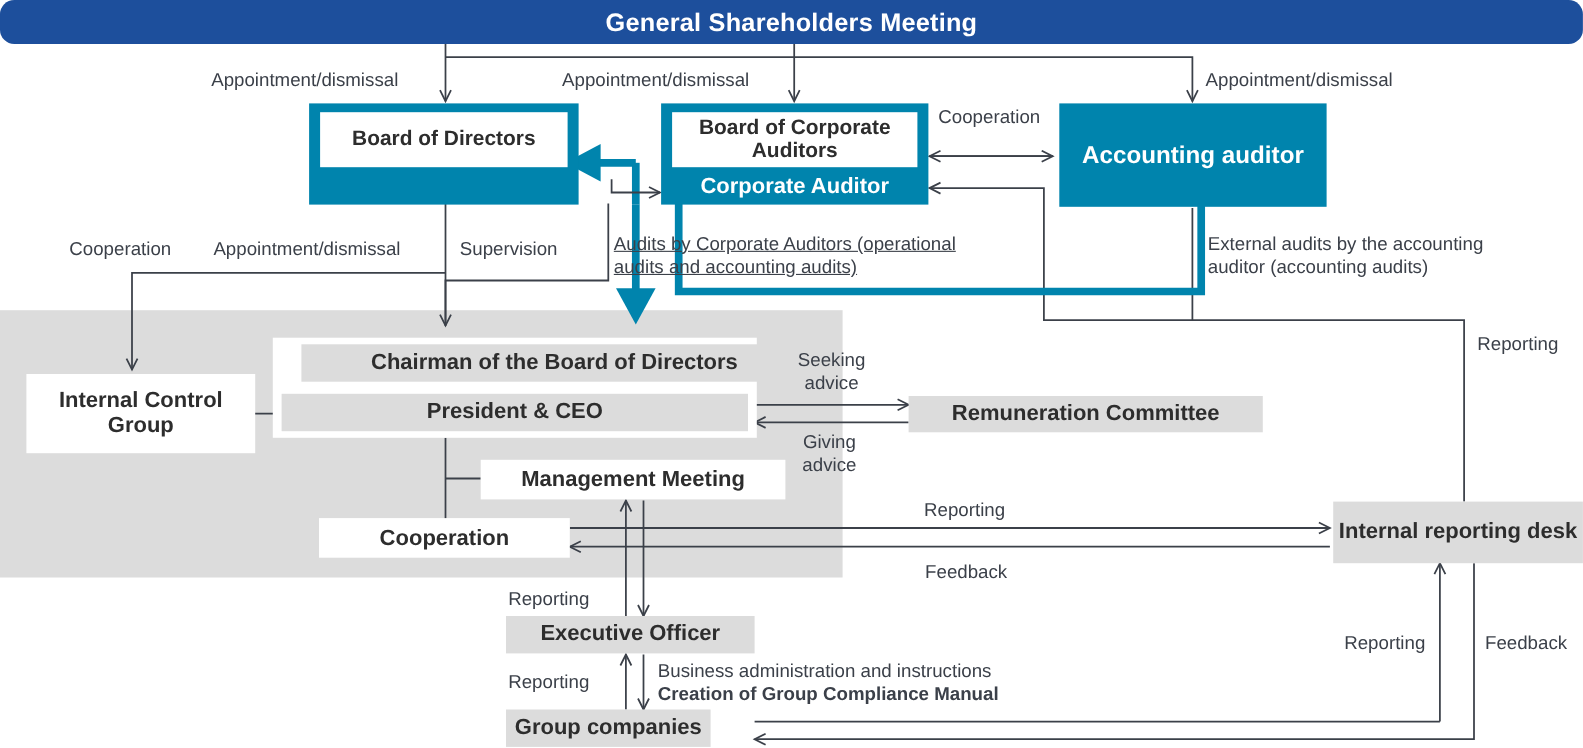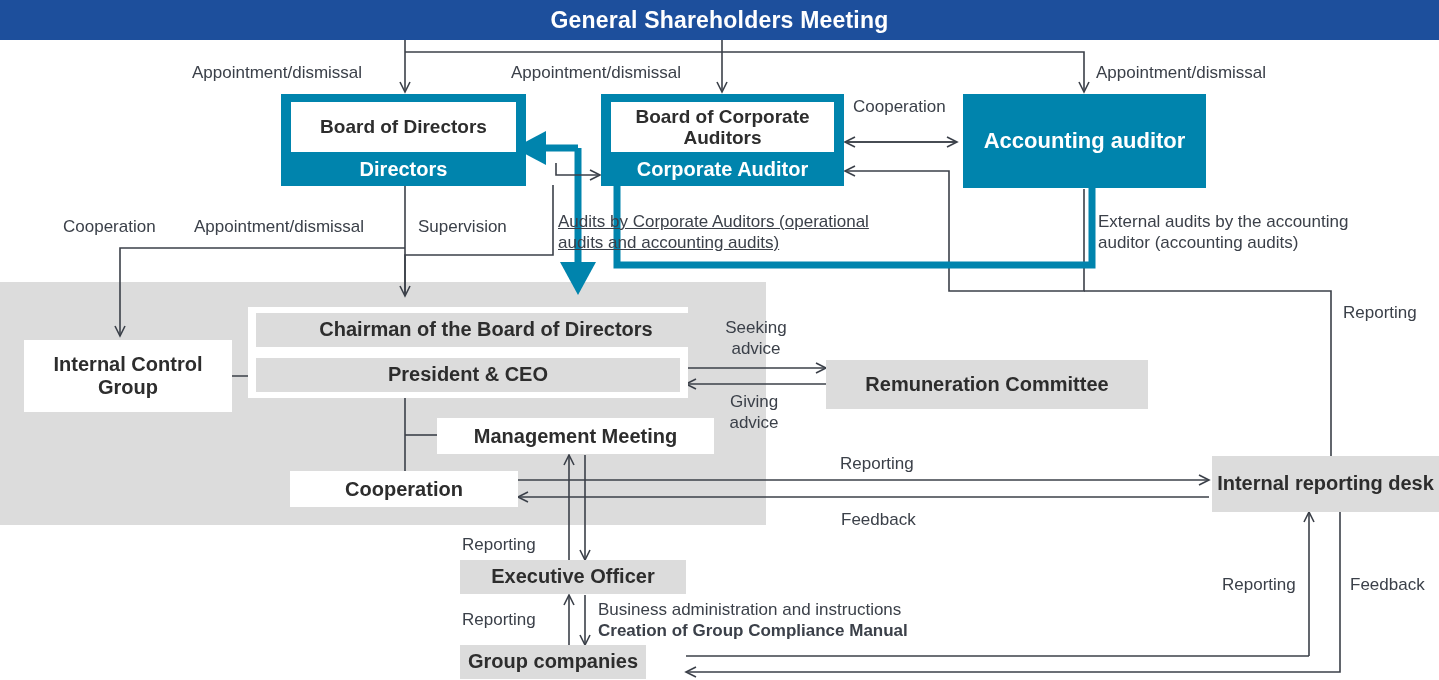--- a/index.html
+++ b/index.html
@@ -9,20 +9,21 @@
   
   .gray-region{position:absolute;background:#dcdcdc;}
 
   
   .header-bar{
     position:absolute;left:0;top:0;width:1439px;height:40px;
     background:#1d4f9c;color:#ffffff;
     font-size:23px;font-weight:bold;
     display:flex;align-items:center;justify-content:center;
     letter-spacing:.2px;
+    border-radius:13px;
   }
 
   
   .box{position:absolute;box-sizing:border-box;display:flex;align-items:center;justify-content:center;text-align:center;}
 
   .teal-outer{background:#0084ad;}
   .teal-inner{
     position:absolute;background:#ffffff;color:#2d2d2d;
     font-size:19px;font-weight:bold;line-height:1.12;
     display:flex;align-items:center;justify-content:center;text-align:center;
@@ -151,57 +152,54 @@
 
     <g stroke="#3b4049" stroke-width="1.6" fill="none">
       <path d="M556,163 L556,175 L600,175" marker-end="url(#ah)"></path>
     </g>
   </svg>
 
   <div class="box teal-outer" style="left:281px;top:94px;width:245px;height:92px;"></div>
   <div class="teal-inner" style="left:291px;top:102px;width:225px;height:50px;">
     <span>Board of Directors</span>
   </div>
-  <div class="teal-lower" style="left:291px;top:152px;width:225px;height:34px;">
-    <span>Directors</span>
-  </div>
 
   <div class="box teal-outer" style="left:601px;top:94px;width:243px;height:92px;"></div>
   <div class="teal-inner" style="left:611px;top:102px;width:223px;height:50px;">
     <span>Board of Corporate Auditors</span>
   </div>
   <div class="teal-lower" style="left:611px;top:152px;width:223px;height:34px;">
     <span>Corporate Auditor</span>
   </div>
 
   <div class="teal-solid" style="left:963px;top:94px;width:243px;height:94px;">
     <span>Accounting auditor</span>
   </div>
 
   <div class="white-box" style="left:24px;top:340px;width:208px;height:72px;">
     <span>Internal Control Group</span>
   </div>
 
   <div class="exec-frame" style="left:248px;top:307px;width:440px;height:91px;"></div>
-  <div class="gray-box" style="left:256px;top:313px;width:460px;height:34px;">
+  <div class="gray-box" style="left:274px;top:313px;width:460px;height:34px;">
     <span>Chairman of the Board of Directors</span>
   </div>
   <div class="gray-box" style="left:256px;top:358px;width:424px;height:34px;">
     <span>President &amp; CEO</span>
   </div>
 
   <div class="white-box" style="left:437px;top:418px;width:277px;height:36px;">
     <span>Management Meeting</span>
   </div>
 
   <div class="white-box" style="left:290px;top:471px;width:228px;height:36px;">
     <span>Cooperation</span>
   </div>
 
-  <div class="gray-box" style="left:826px;top:360px;width:322px;height:49px;">
+  <div class="gray-box" style="left:826px;top:360px;width:322px;height:33px;">
     <span>Remuneration Committee</span>
   </div>
 
   <div class="gray-box" style="left:1212px;top:456px;width:227px;height:56px;">
     <span>Internal reporting desk</span>
   </div>
 
   <div class="gray-box" style="left:460px;top:560px;width:226px;height:34px;">
     <span>Executive Officer</span>
   </div>

